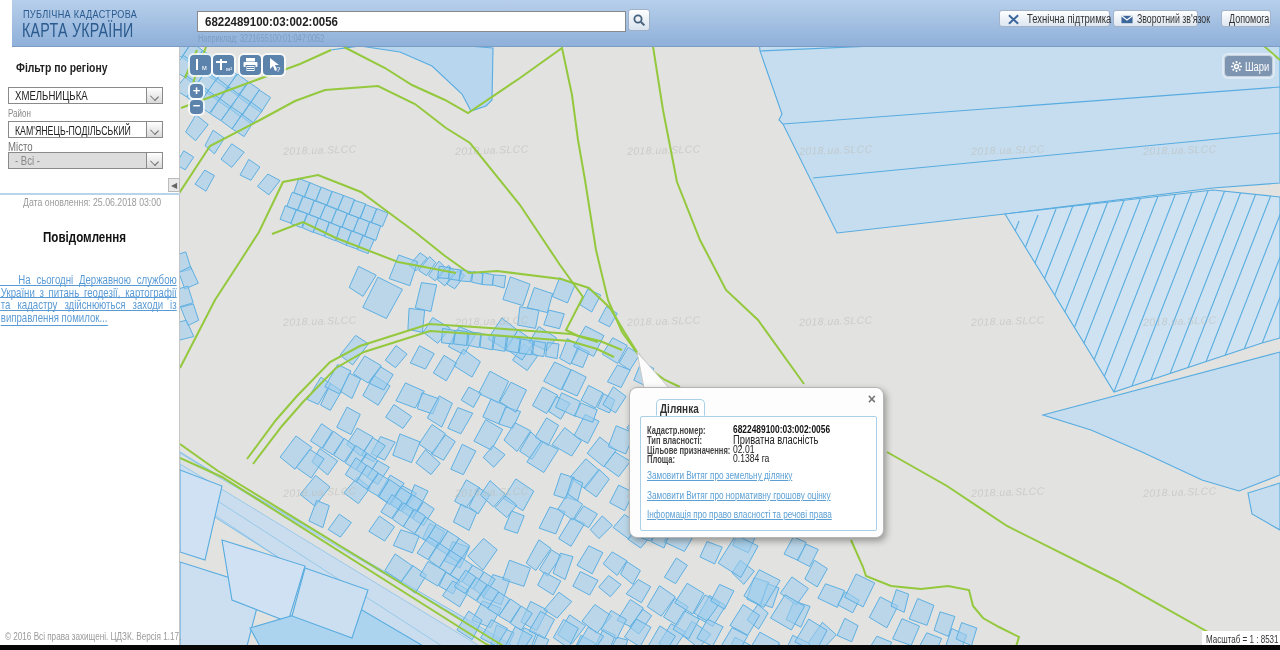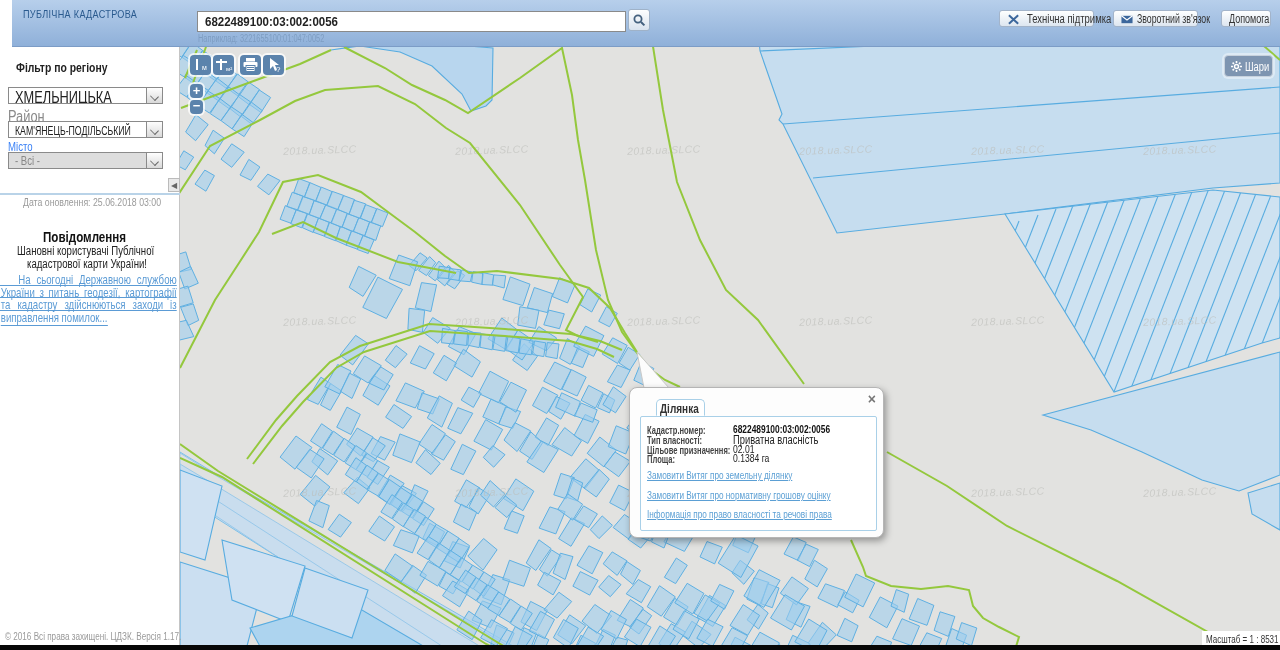--- a/index.html
+++ b/index.html
@@ -457,56 +457,56 @@
    <polyline points="180,444 218,471 492,639 510,650"></polyline>
    <polyline points="180,458 222,477 486,644 498,650"></polyline>
    <polyline points="247,459 276,420 297,396 330,362 360,346 429,324 505,329 571,334 600,341 622,350"></polyline>
    <polyline points="253,464 282,426 303,402 336,368 364,352 430,331 505,336 570,341 597,349 614,357"></polyline>
    <polyline points="851,540 863,567 866,576 891,586 921,589 948,586 969,590 973,606 983,618 999,627 1019,637 1015,650"></polyline>
   </g>
  </g>
 </svg>
 <div id="header">
  <div id="logo1"><span class="cx" style="transform:scaleX(0.79)">ПУБЛІЧНА КАДАСТРОВА</span></div>
+ <div id="logo2"><span class="cx" style="transform:scaleX(0.71)">КАРТА УКРАЇНИ</span></div>
  <div id="search"><span class="cx" style="transform:scaleX(0.92)">6822489100:03:002:0056</span></div>
  <div id="sbtn"><svg width="14" height="14" viewBox="0 0 14 14" style="margin-top:3px">
         <circle cx="6" cy="6" r="3.6" fill="none" stroke="#44617e" stroke-width="1.8"></circle>
         <line x1="9" y1="9" x2="12.4" y2="12.4" stroke="#44617e" stroke-width="2"></line>
       </svg></div>
  <div id="example"><span class="cx" style="transform:scaleX(0.74)">Наприклад: 3221655100:01:047:0052</span></div>
- <div class="hbtn" style="left:987px;width:95px">
+ <div class="hbtn" style="left:987px;width:111px">
       <svg width="12" height="11" viewBox="0 0 13 11" style="position:absolute;left:8px;top:3px">
         <path d="M1,1 L11,10 M11,1 L1,10" stroke="#3c679c" stroke-width="2.2"></path>
       </svg>
       <span class="cx" style="position:absolute;left:27px;top:2px;font-size:12px;transform:scaleX(0.79)">Технічна підтримка</span>
     </div>
  <div class="hbtn" style="left:1101px;width:85px">
       <svg width="12" height="9" viewBox="0 0 13 9" style="position:absolute;left:7px;top:4px">
         <rect x="0.5" y="0.5" width="12" height="8" fill="#3c679c"></rect>
         <path d="M0.5,0.5 L6.5,5 L12.5,0.5" stroke="#fff" stroke-width="1.2" fill="none"></path>
       </svg>
       <span class="cx" style="position:absolute;left:23px;top:2px;font-size:12px;transform:scaleX(0.73)">Зворотний зв'язок</span>
     </div>
  <div class="hbtn" style="left:1209px;width:50px">
       <span class="cx" style="position:absolute;left:7px;top:2px;font-size:12px;transform:scaleX(0.75)">Допомога</span>
     </div>
 </div>
 <div id="sidebar">
  <div style="position:absolute;left:16px;top:13px;font-size:13px;font-weight:bold;color:#222"><span class="cx" style="transform:scaleX(0.8)">Фільтр по регіону</span></div>
  <div class="lbl lbl2" style="top:40px;font-size:12px"><span class="cx" style="transform:scaleX(0.8)">Область</span></div>
- <div class="sel" style="top:40px;font-size:16px"><span class="cx" style="transform:scaleX(0.8)">ХМЕЛЬНИЦЬКА</span><div class="arr"></div></div>
- <div class="lbl lbl2" style="top:61px;font-size:16px"><span class="cx" style="transform:scaleX(0.8)">Район</span></div>
+ <div class="sel" style="top:40px;font-size:12px"><span class="cx" style="transform:scaleX(0.8)">ХМЕЛЬНИЦЬКА</span><div class="arr"></div></div>
+ <div class="lbl lbl2" style="top:61px;font-size:10px"><span class="cx" style="transform:scaleX(0.8)">Район</span></div>
  <div class="sel" style="top:74px;font-size:12px;padding-top:2px"><span class="cx" style="transform:scaleX(0.73)">КАМ'ЯНЕЦЬ-ПОДІЛЬСЬКИЙ</span><div class="arr"></div></div>
- <div class="lbl lbl2" style="top:93px;color:#3b82f6;font-size:12px"><span class="cx" style="transform:scaleX(0.8)">Місто</span></div>
+ <div class="lbl lbl2" style="top:93px;color:#737373;font-size:12px"><span class="cx" style="transform:scaleX(0.8)">Місто</span></div>
  <div class="sel" style="top:105px;background:#ddd;color:#888;font-size:12px"><span class="cx" style="transform:scaleX(0.8)">- Всі -</span><div class="arr"></div></div>
  <div style="position:absolute;left:168px;top:131px;width:12px;height:14px;background:#e9e9e9;border:1px solid #bbb;color:#666;font-size:8px;text-align:center;line-height:13px">◀</div>
  <div style="position:absolute;left:0;top:146px;width:180px;border-top:2px solid #b9d3e8"></div>
  <div style="position:absolute;left:0;top:149px;width:180px;font-size:11.5px;color:#9a9a9a"><span class="cx" style="transform:scaleX(0.76);margin-left:23px">Дата оновлення: 25.06.2018 03:00</span></div>
  <div style="position:absolute;left:0;top:182px;width:180px;font-size:14.5px;font-weight:bold;color:#111"><span class="cx" style="transform:scaleX(0.8);margin-left:43px">Повідомлення</span></div>
- <div style="position:absolute;left:0;top:198px;width:180px;font-size:12.3px;line-height:12.5px;color:#222"><span class="cx" style="transform:scaleX(0.78);margin-left:17px">Шановні користувачі Публічної</span><br><span class="cx" style="transform:scaleX(0.78);margin-left:27px">кадастрової карти України!</span></div>
  <div id="linkpara" style="position:absolute;left:0;top:226px;width:231px;font-size:12.6px;color:#5b9bd5;transform:scaleX(0.765);transform-origin:0 0">
   <div class="jl" style="padding-left:24px">
         <span>На</span>
         <span>сьогодні</span>
         <span>Державною</span>
         <span>службою</span>
       </div>
   <div class="jl" style="padding-left:1px">
         <span>України</span>
         <span>з</span>

